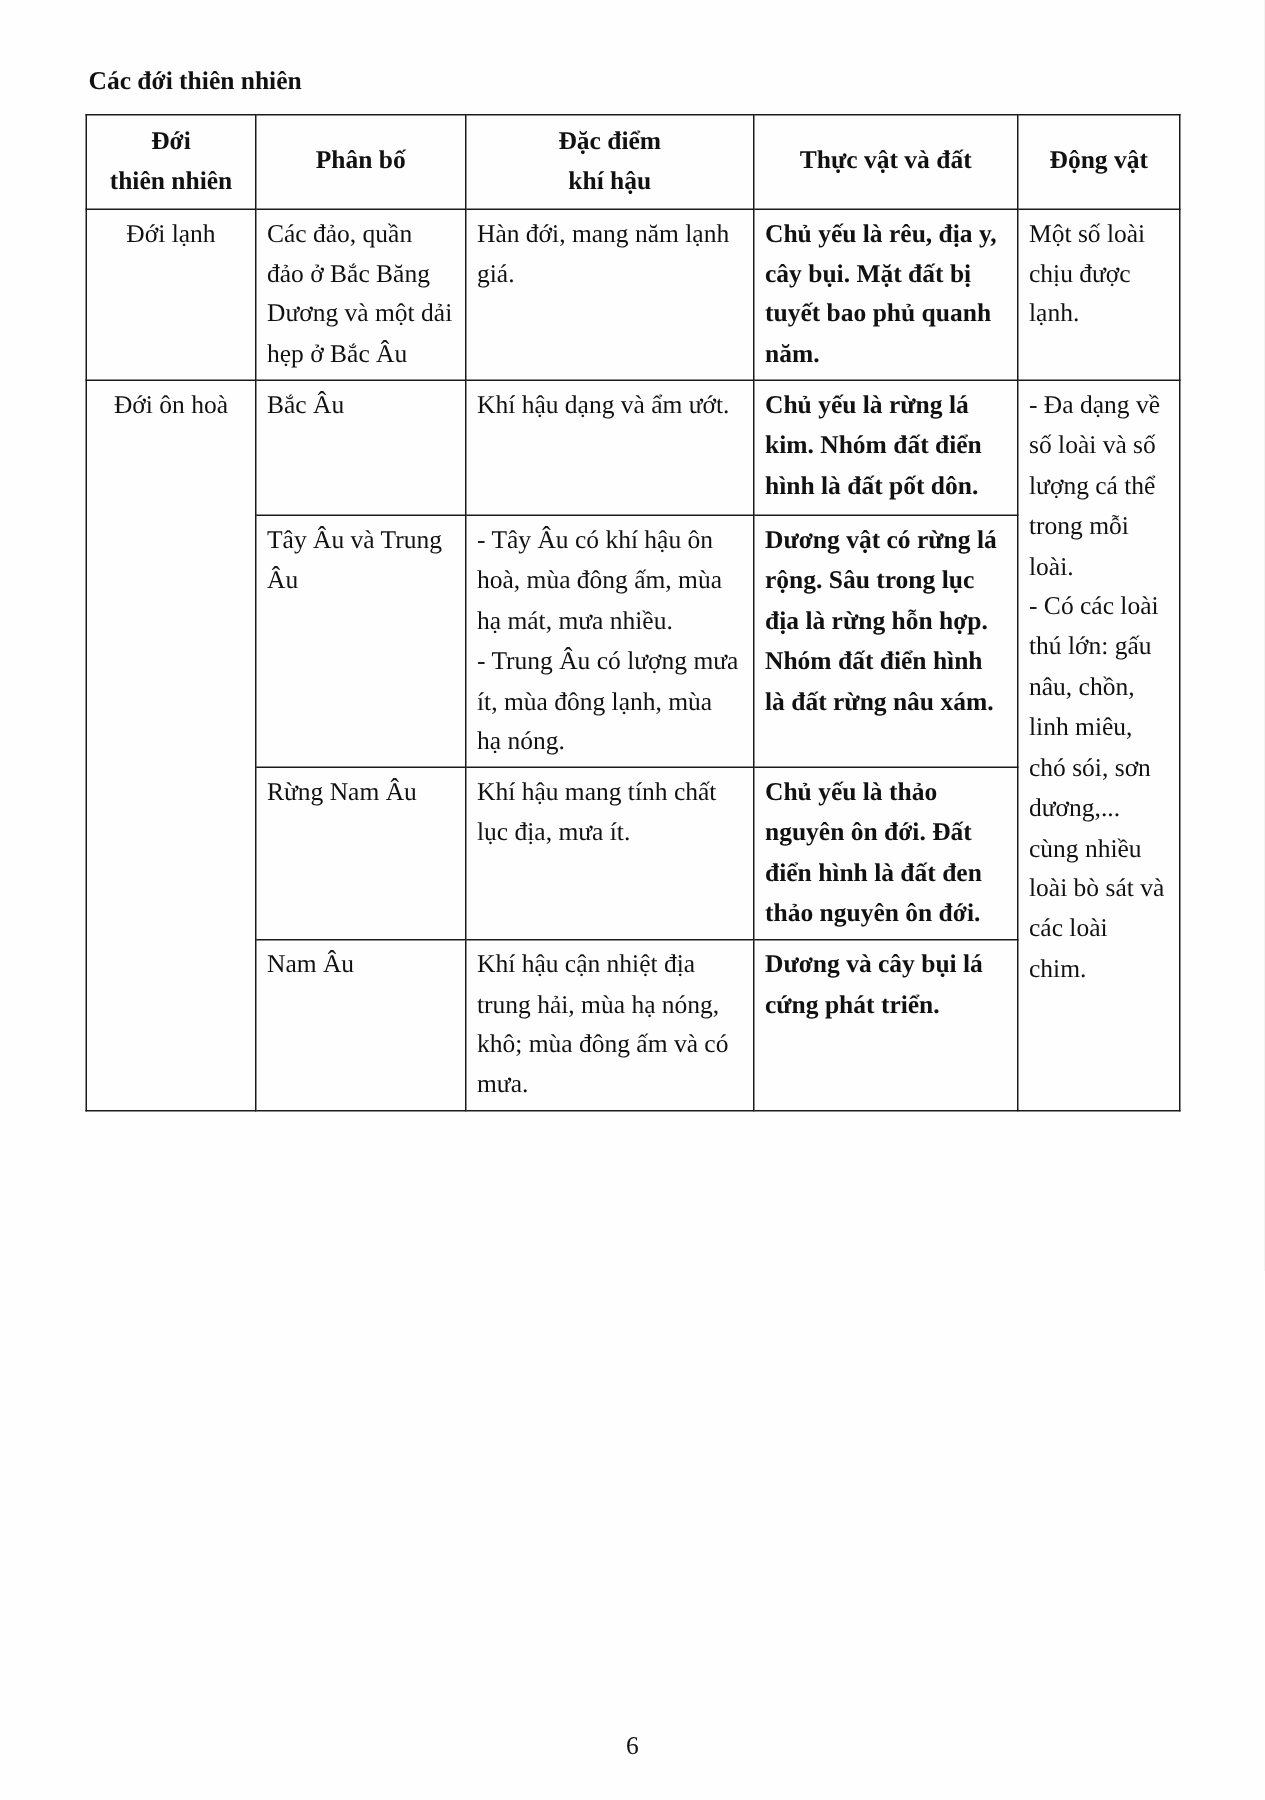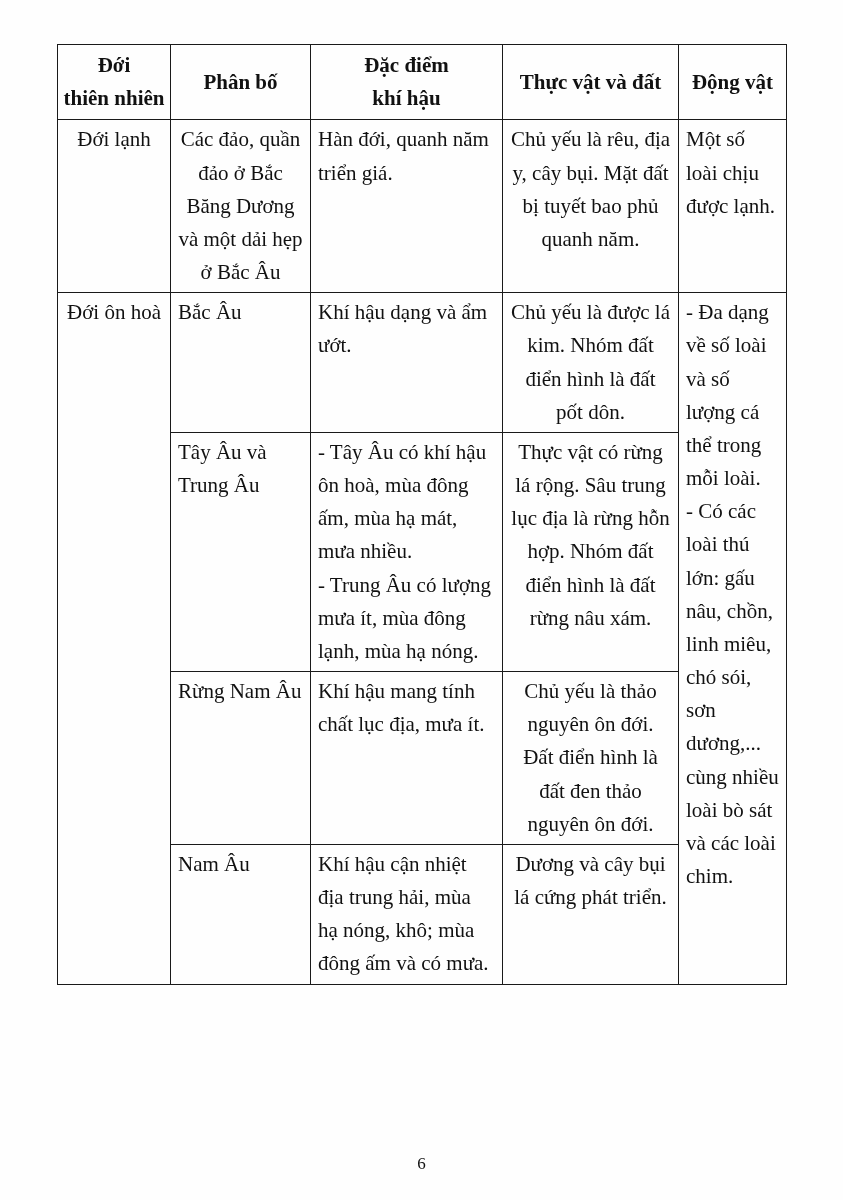--- a/index.html
+++ b/index.html
@@ -16,21 +16,21 @@
   }
   .title {
     font-size: 17px;
     font-weight: bold;
     margin: 0 0 12px 2px;
   }
   table.zones {
     border-collapse: collapse;
     table-layout: fixed;
     width: 729px;
-    font-size: 21px;
+    font-size: 17px;
     line-height: 1.58;
   }
   table.zones col.c1 { width: 113px; }
   table.zones col.c2 { width: 140px; }
   table.zones col.c3 { width: 192px; }
   table.zones col.c4 { width: 176px; }
   table.zones col.c5 { width: 108px; }
   table.zones th, table.zones td {
     border: 1px solid #1a1a1a;
     padding: 3px 7px;
@@ -40,42 +40,43 @@
   table.zones th {
     font-weight: bold;
     text-align: center;
     vertical-align: middle;
     padding: 4px 4px;
   }
   td.zone {
     text-align: center;
     vertical-align: middle;
   }
-  td.center { text-align: center; }
-  td.veg { text-align: center; padding-left: 4px; padding-right: 4px; }
+  td.center { }
+  td.veg { text-align: left; padding-left: 4px; padding-right: 4px; font-weight: bold; }
   tr.h-head { height: 56px; }
   tr.h-cold { height: 110px; margin-top: 24px; }
   tr.h-s1 { height: 90px; margin-top: 35px; }
   tr.h-s2 { height: 163px; }
   tr.h-s3 { height: 110px; }
   tr.h-s4 { height: 113px; }
   .pagenum {
     position: absolute;
     left: 0; right: 0;
     bottom: 26px;
     text-align: center;
     font-size: 17px;
     color: #111;
   }
 </style>
 </head>
 <body>
 
 <div class="page">
 
+  <h1 class="title">Các đới thiên nhiên</h1>
 
   <table class="zones">
     <colgroup>
       <col class="c1">
         <col class="c2">
         <col class="c3">
         <col class="c4">
         <col class="c5">
     </colgroup>
     <thead>
@@ -87,39 +88,39 @@
 khí hậu</th>
         <th>Thực vật và đất</th>
         <th>Động vật</th>
       </tr>
     </thead>
     <tbody>
 
       <tr class="h-cold">
         <td class="zone">Đới lạnh</td>
         <td class="center">Các đảo, quần đảo ở Bắc Băng Dương và một dải hẹp ở Bắc Âu</td>
-        <td>Hàn đới, quanh năm triển giá.</td>
+        <td>Hàn đới, mang năm lạnh giá.</td>
         <td class="veg">Chủ yếu là rêu, địa y, cây bụi. Mặt đất bị tuyết bao phủ quanh năm.</td>
         <td>Một số loài chịu được lạnh.</td>
       </tr>
 
       <tr class="h-s1">
         <td class="zone" rowspan="4">Đới ôn hoà</td>
         <td>Bắc Âu</td>
         <td>Khí hậu dạng và ẩm ướt.</td>
-        <td class="veg">Chủ yếu là được lá kim. Nhóm đất điển hình là đất pốt dôn.</td>
+        <td class="veg">Chủ yếu là rừng lá kim. Nhóm đất điển hình là đất pốt dôn.</td>
         <td rowspan="4">- Đa dạng về số loài và số lượng cá thể trong mỗi loài.
 - Có các loài thú lớn: gấu nâu, chồn, linh miêu, chó sói, sơn dương,... cùng nhiều loài bò sát và các loài chim.</td>
       </tr>
 
       <tr class="h-s2">
         <td>Tây Âu và Trung Âu</td>
         <td>- Tây Âu có khí hậu ôn hoà, mùa đông ấm, mùa hạ mát, mưa nhiều.
 - Trung Âu có lượng mưa ít, mùa đông lạnh, mùa hạ nóng.</td>
-        <td class="veg">Thực vật có rừng lá rộng. Sâu trung lục địa là rừng hỗn hợp. Nhóm đất điển hình là đất rừng nâu xám.</td>
+        <td class="veg">Dương vật có rừng lá rộng. Sâu trong lục địa là rừng hỗn hợp. Nhóm đất điển hình là đất rừng nâu xám.</td>
       </tr>
 
       <tr class="h-s3">
         <td>Rừng Nam Âu</td>
         <td>Khí hậu mang tính chất lục địa, mưa ít.</td>
         <td class="veg">Chủ yếu là thảo nguyên ôn đới. Đất điển hình là đất đen thảo nguyên ôn đới.</td>
       </tr>
 
       <tr class="h-s4">
         <td>Nam Âu</td>

